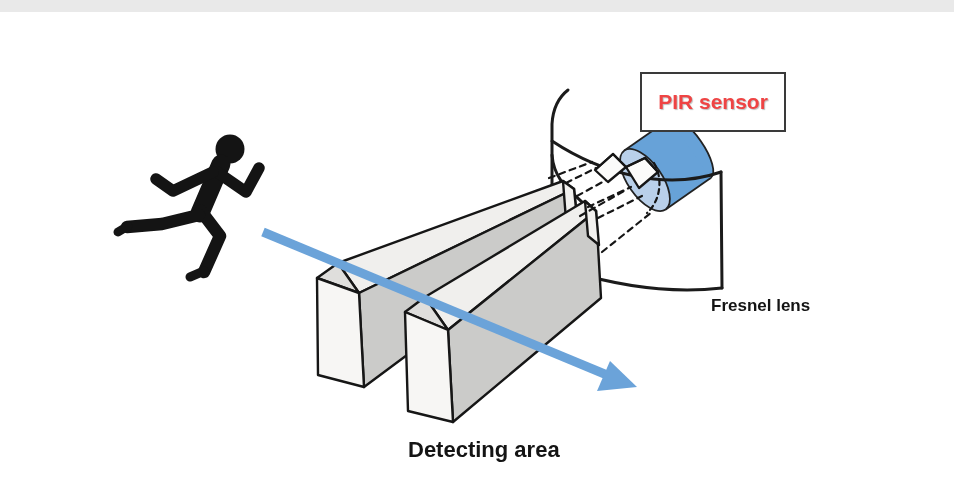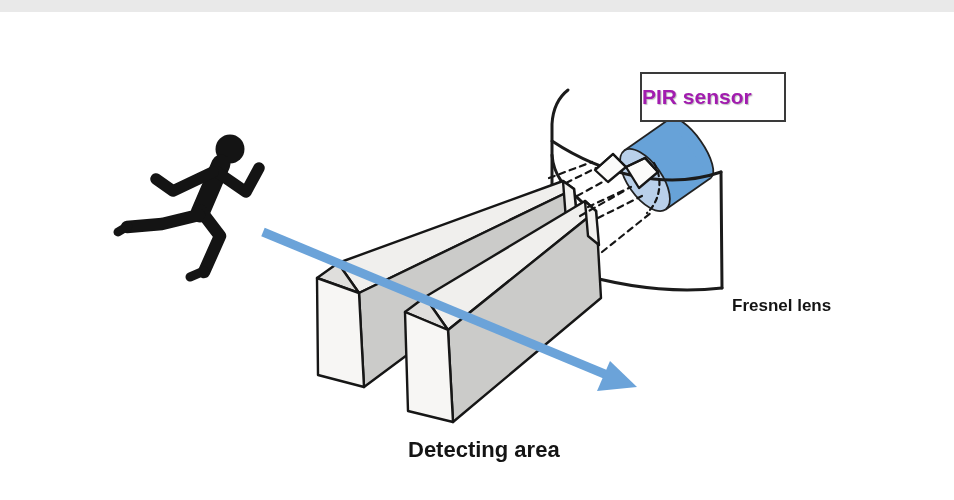--- a/index.html
+++ b/index.html
@@ -3,30 +3,30 @@
 <meta charset="utf-8">
 <style>
   html,body{margin:0;padding:0;background:#ffffff;}
   .stage{
     position:relative;width:954px;height:500px;background:#ffffff;overflow:hidden;
     font-family:"Liberation Sans", sans-serif;
   }
   .top-band{position:absolute;left:0;top:0;width:954px;height:12px;background:#e9e9e9;}
   svg.art{position:absolute;left:0;top:0;}
   .pir-box{
-    position:absolute;left:640px;top:72px;width:146px;height:50px;
+    position:absolute;left:640px;top:72px;width:146px;height:60px;
     background:#ffffff;border:2.5px solid #3a3a3a;box-sizing:border-box;
-    display:flex;align-items:center;justify-content:flex-start;
-    font-size:21px;font-weight:700;color:#a21caf;
+    display:flex;align-items:center;justify-content:center;
+    font-size:21px;font-weight:700;color:#ef4444;
     text-shadow:1px 1px 1px rgba(0,0,0,0.25);
   }
   .plain-label{
     position:absolute;font-weight:700;color:#141414;white-space:nowrap;
   }
-  .fresnel-label{left:711px;top:296px;font-size:17px;margin-left:21px;}
+  .fresnel-label{left:711px;top:296px;font-size:17px;}
   .detect-label{left:408px;top:437px;font-size:22px;}
 </style>
 </head>
 <body>
 
 <div class="stage">
 
   <div class="top-band"></div>
 
   <svg class="art" width="954" height="500" viewBox="0 0 954 500">

